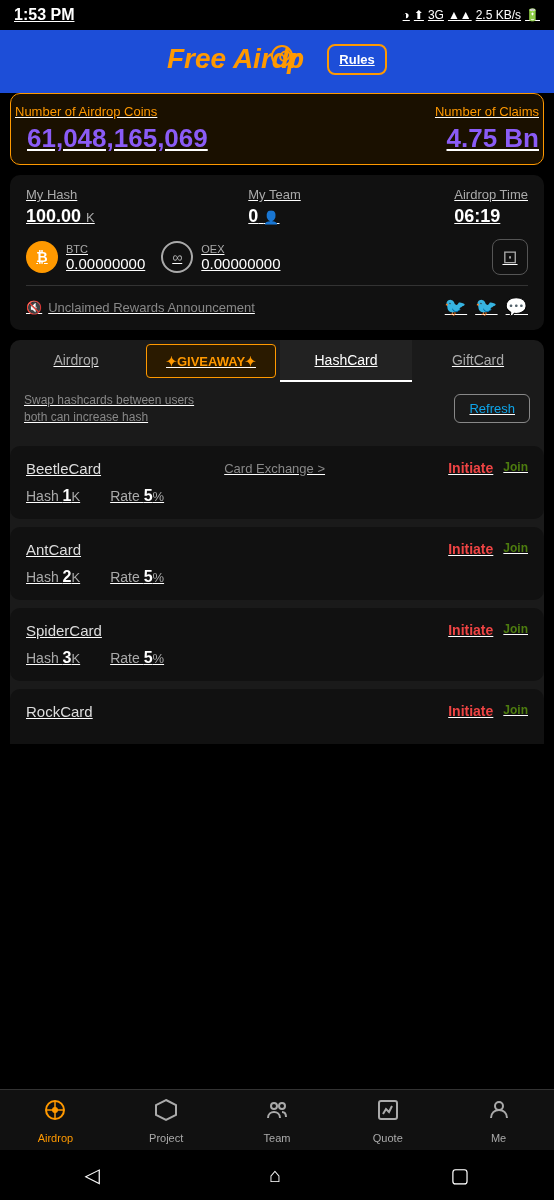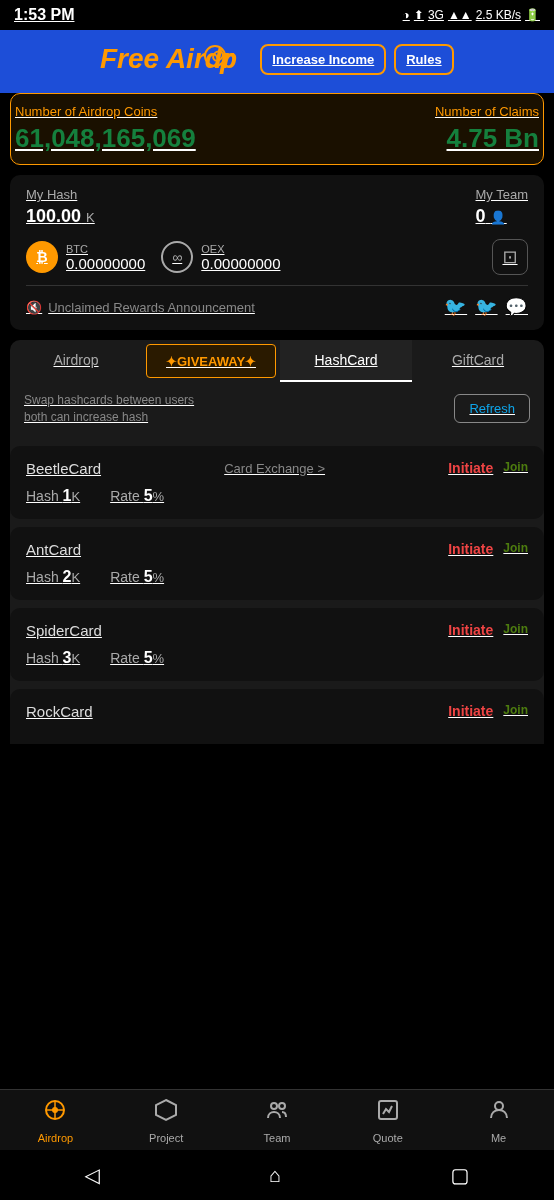--- a/index.html
+++ b/index.html
@@ -77,21 +77,22 @@
       align-items: flex-start;
     }
     .stats-label {
       font-size: 13px;
       color: #f90;
       margin-bottom: 4px;
     }
     .stats-value {
       font-size: 26px;
       font-weight: bold;
-      color: #15803d;
+      color: #8b5cf6;
+      margin-left: 12px;
     }
     .stats-right {
       text-align: right;
     }
 
     
     .info-row {
       margin: 0 10px;
       background: #111;
       border-radius: 10px;
@@ -400,22 +401,20 @@
   <div class="header">
     <div class="logo-text">
       <svg width="160" height="40" viewBox="0 0 160 40">
         <text x="0" y="32" fill="#f90" font-size="28" font-weight="bold" font-style="italic" font-family="Arial">Free Airdr</text>
         <circle cx="115" cy="20" r="10" fill="none" stroke="#f90" stroke-width="2"></circle>
         <text x="110" y="25" fill="#f90" font-size="16" font-weight="bold">⊙</text>
         <text x="120" y="32" fill="#f90" font-size="28" font-weight="bold" font-style="italic" font-family="Arial">p</text>
       </svg>
     </div>
     <div class="header-buttons">
-      <button class="header-btn">Increase
-Income</button>
       <button class="header-btn">Rules</button>
     </div>
   </div>
 
   <div class="stats-banner">
     <div>
       <div class="stats-label">Number of Airdrop Coins</div>
       <div class="stats-value">61,048,165,069</div>
     </div>
     <div class="stats-right">
@@ -430,20 +429,24 @@
         <div class="info-col-label">My Hash</div>
         <div class="info-col-value">
           <span>100.00</span> <span class="unit">K</span>
         </div>
       </div>
       <div class="info-col">
         <div class="info-col-label">My Team</div>
         <div class="info-col-value">
           <span>0</span> <span class="unit">👤</span>
         </div>
+      </div>
+      <div class="info-col">
+        <div class="info-col-label">Airdrop Time</div>
+        <div class="info-col-value">06:19</div>
       </div>
     </div>
 
     <div class="crypto-row">
       <div class="crypto-item">
         <div class="crypto-icon-btc">₿</div>
         <div>
           <div class="crypto-label">BTC</div>
           <div class="crypto-value">0.00000000</div>
         </div>

